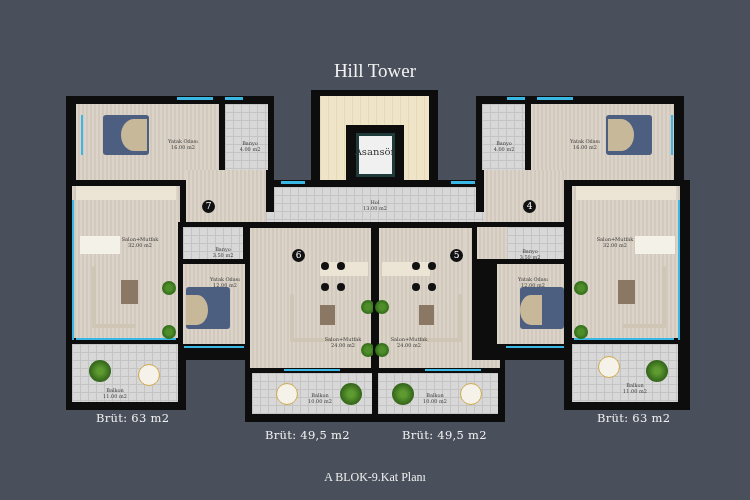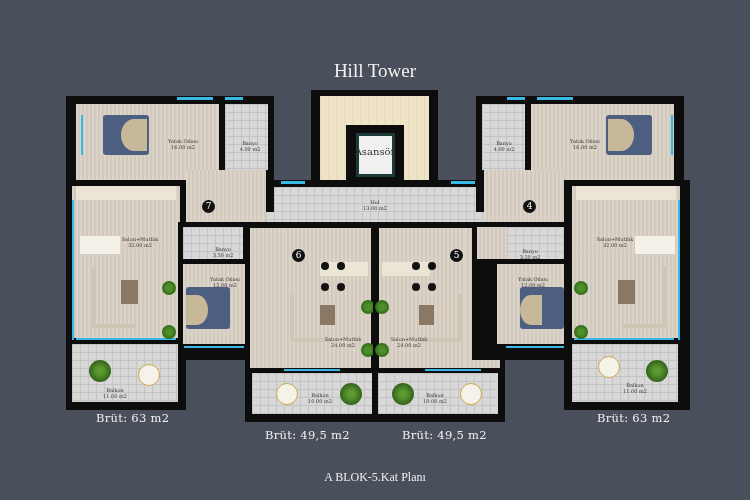--- a/index.html
+++ b/index.html
@@ -219,13 +219,13 @@
   <div class="abs table-round" style="left:598px;top:356px;"></div>
   <div class="abs tree" style="left:646px;top:360px;"></div>
   <div class="abs lbl" style="left:615px;top:382px;width:40px;">
     <div>Balkon</div>
     <div>11.00 m2</div>
   </div>
   <div class="abs brut" style="left:597px;top:411px;">Brüt: 63 m2</div>
 
 </div>
 
-<div class="abs caption">A BLOK-5.Kat Planı</div>
+<div class="abs caption">A BLOK-9.Kat Planı</div>
 
 </body></html>

